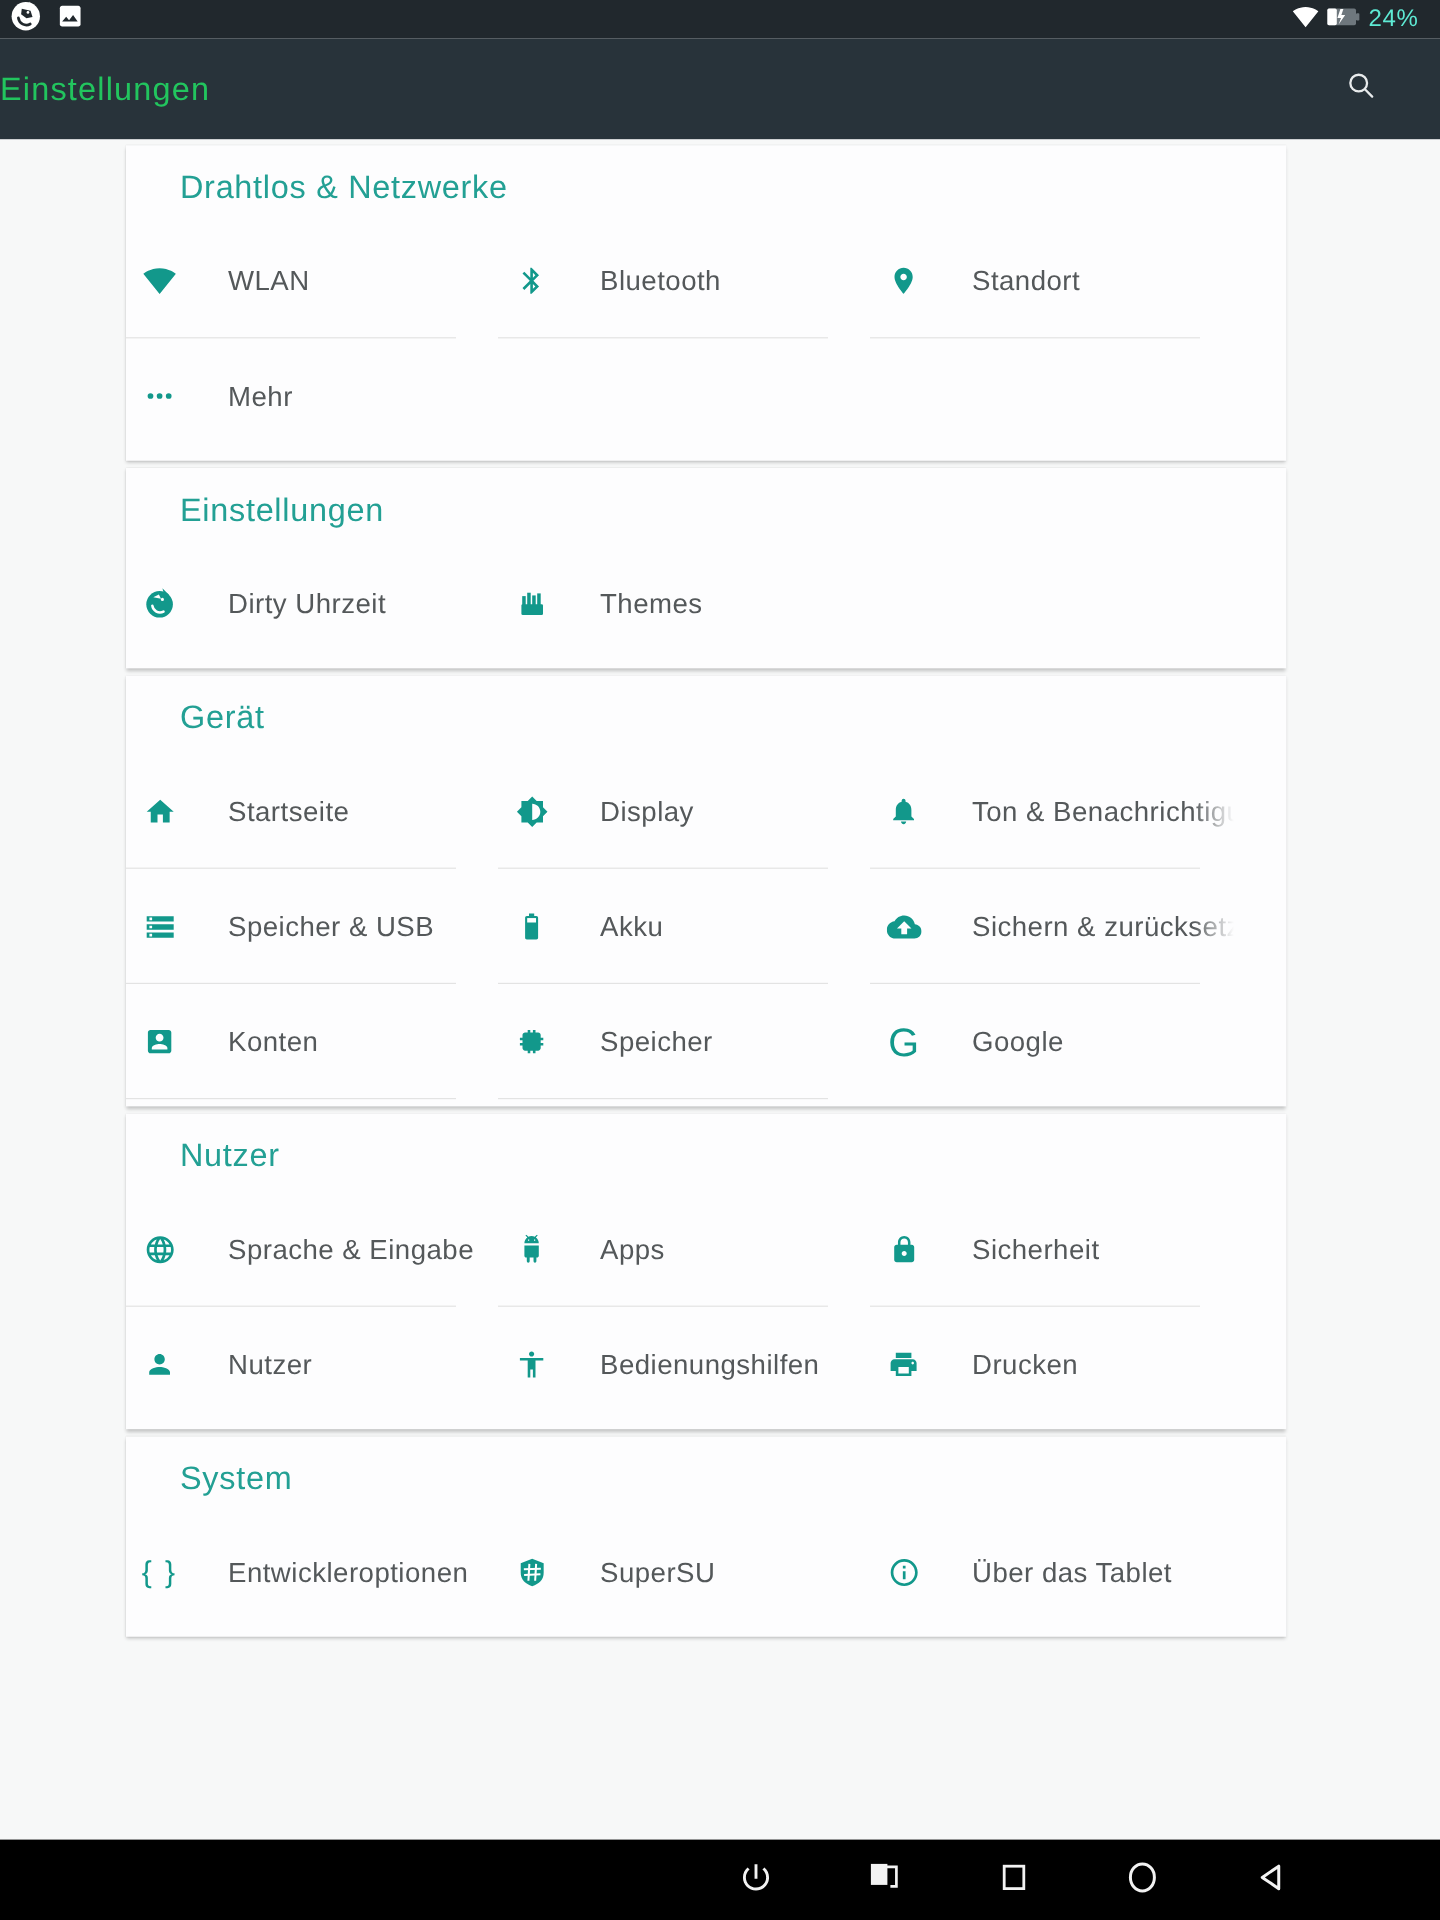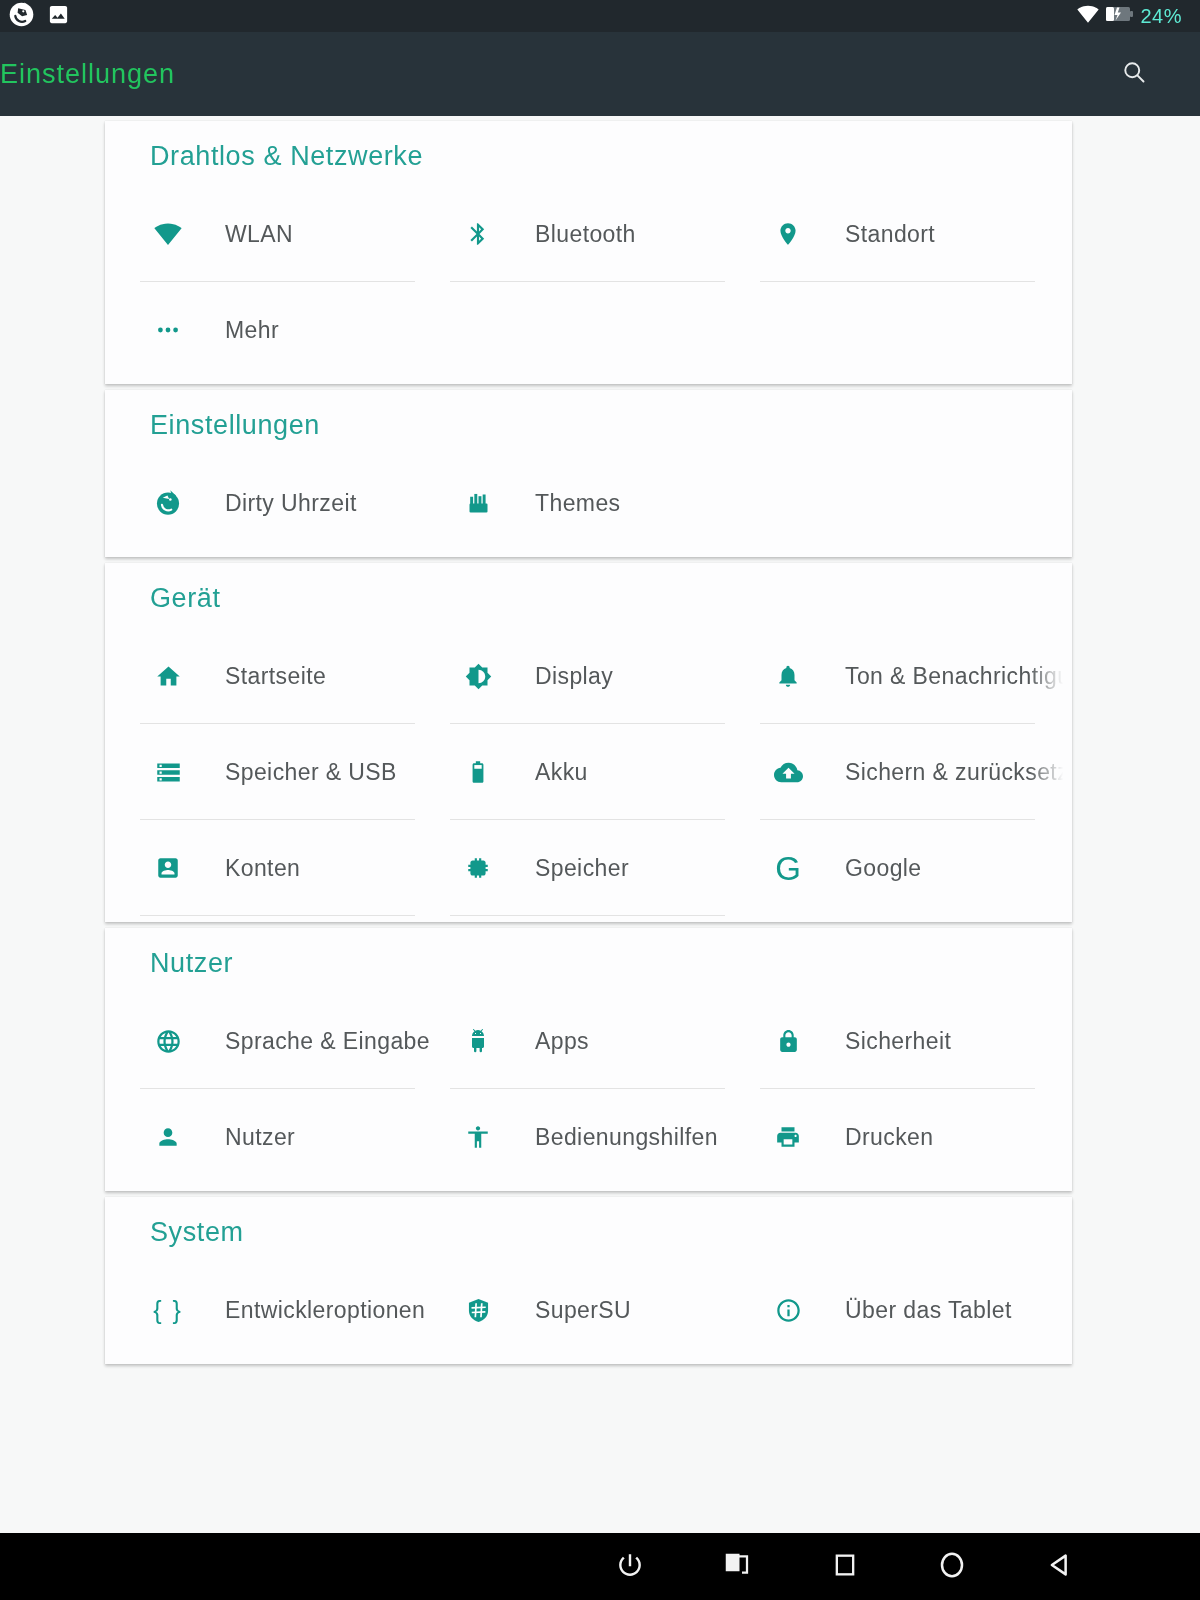--- a/index.html
+++ b/index.html
@@ -30,21 +30,21 @@
   .content{position:absolute;top:116px;left:0;width:100%;bottom:67px;overflow:hidden;}
   .card{
     margin:5px 128px 6px 105px;width:967px;background:#fdfdfe;
     box-shadow:0 2px 3px rgba(0,0,0,.22),0 0 1px rgba(0,0,0,.12);
     padding:16px 0 6px 0;box-sizing:border-box;
   }
   .sec-title{
     color:#23a094;font-size:27px;font-weight:300;letter-spacing:.6px;
     padding:4px 0 14px 45px;
   }
-  .grid{display:flex;flex-wrap:wrap;padding-left:35px;}
+  .grid{display:flex;flex-wrap:wrap;}
   .cell{
     position:relative;width:310px;height:96px;display:flex;align-items:center;
     cursor:pointer;
   }
   .cell.div::after{
     content:"";position:absolute;left:0;right:35px;bottom:0;height:1px;background:#e3e3e3;
   }
   .icn{width:30px;margin-left:13px;display:flex;justify-content:center;align-items:center;}
   .lbl{
     margin-left:42px;font-size:23px;font-weight:300;color:#54585a;letter-spacing:.4px;

